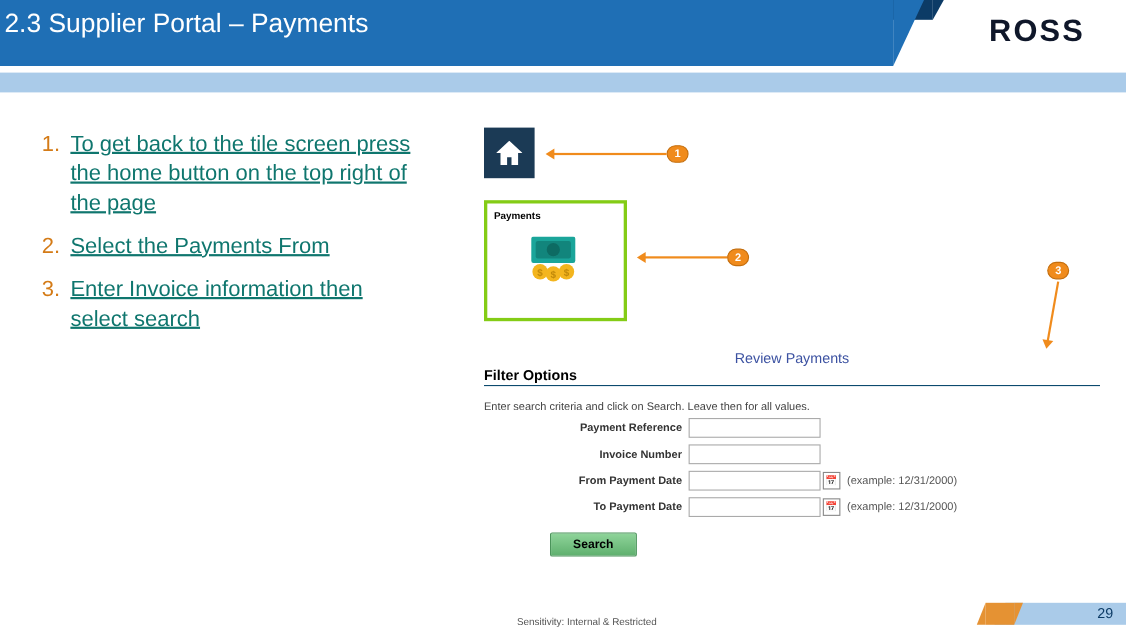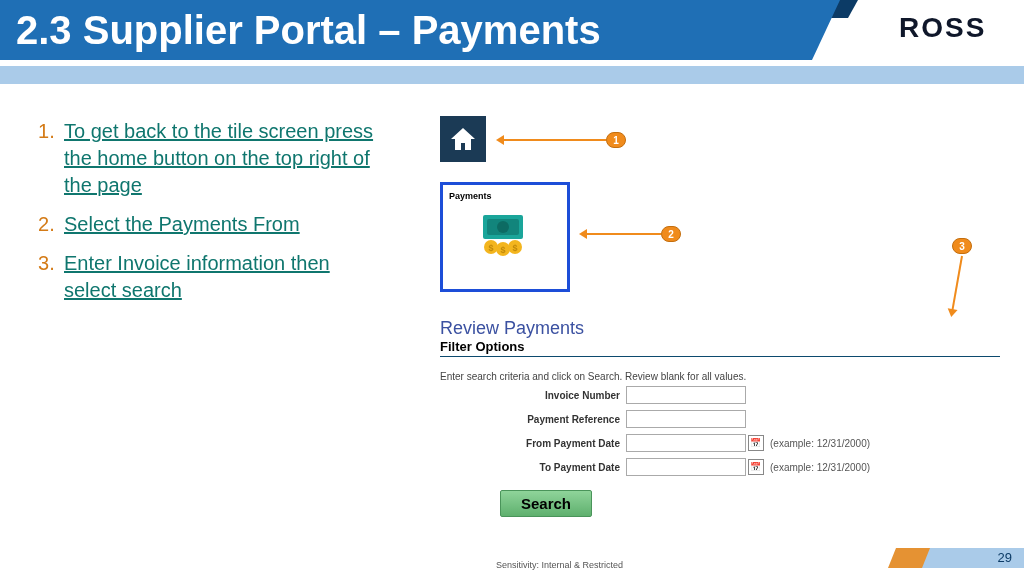--- a/index.html
+++ b/index.html
@@ -42,24 +42,24 @@
   }
   .title-band .dark-tab::after{
     content:"";
     position:absolute;
     right:-10px;top:0;
     border-top:18px solid #0c3b66;
     border-right:10px solid transparent;
   }
   .title-band h1 {
     position: absolute;
-    left: 16px; top: 8px;
+    left: 4px; top: 8px;
     color: #fff;
-    font-weight: 700;
-    font-size: 40px;
+    font-weight: 400;
+    font-size: 24px;
   }
 
   
   .ross-logo {
     position: absolute;
     right: 18px; top: 12px;
     text-align: center;
     color: #1f6fb5;
   }
   .ross-logo .ross {
@@ -126,21 +126,21 @@
     display: flex;
     align-items: center;
     justify-content: center;
     margin-bottom: 20px;
   }
   .home-btn svg { fill:#fff; }
 
   
   .pay-tile {
     width: 130px; height: 110px;
-    border: 3px solid #1d4ed8;
+    border: 3px solid #84cc16;
     background:#fff;
     padding: 6px;
     margin-bottom: 26px;
   }
   .pay-tile .tile-title {
     font-size: 9px;
     font-weight: 700;
     color:#000;
     margin-bottom: 14px;
   }
@@ -150,22 +150,23 @@
   }
 
   
   .review-panel {
     font-size: 11px;
     color:#333;
     width: 560px;
   }
   .review-panel .rp-head {
     color:#3b51a1;
-    font-size: 18px;
+    font-size: 13px;
     font-weight: 500;
+    text-align: center;
   }
   .review-panel .rp-sub {
     font-weight: 700;
     color:#000;
     font-size: 13px;
     border-bottom: 1px solid #0c4a6e;
     padding-bottom: 2px;
     margin-bottom: 14px;
   }
   .review-panel .hint {
@@ -207,21 +208,21 @@
     font-size:9px;
   }
   .form-row .ex { margin-left:6px; color:#555; font-size:10px; }
   .search-btn {
     margin-top: 8px;
     margin-left: 60px;
     background: linear-gradient(#8fd49a,#5fb06e);
     border: 1px solid #4a945a;
     border-radius: 2px;
     padding: 4px 20px;
-    font-size: 15px;
+    font-size: 11px;
     font-weight: 700;
     color:#000;
   }
 
   
   .callout {
     position: absolute;
     display: flex;
     align-items: center;
   }
@@ -275,21 +276,20 @@
     border-right:5px solid transparent;
     border-top:8px solid #f08b1c;
   }
 
   
   .sens {
     position: absolute;
     left: 470px; bottom: 6px;
     font-size: 9px;
     color:#555;
-    margin-left:26px;
   }
   .pagenum-wrap{
     position:absolute;
     right:0; bottom:8px;
     width: 110px; height: 20px;
   }
   .pagenum-wrap .bg{
     position:absolute; right:0; top:0;
     width:100%; height:100%;
     background:#aacbe9;
@@ -363,28 +363,28 @@
         <text x="14" y="36" font-size="9" text-anchor="middle" fill="#c28a0a" font-weight="bold">$</text>
         <text x="26" y="38" font-size="9" text-anchor="middle" fill="#c28a0a" font-weight="bold">$</text>
         <text x="38" y="36" font-size="9" text-anchor="middle" fill="#c28a0a" font-weight="bold">$</text>
       </svg>
     </div>
   </div>
 
   <div class="review-panel">
     <div class="rp-head">Review Payments</div>
     <div class="rp-sub">Filter Options</div>
-    <div class="hint">Enter search criteria and click on Search. Review blank for all values.</div>
+    <div class="hint">Enter search criteria and click on Search. Leave then for all values.</div>
 
     <div class="form-row">
-      <label>Invoice Number</label>
+      <label>Payment Reference</label>
       <input type="text" value="" style="">
     </div>
     <div class="form-row">
-      <label>Payment Reference</label>
+      <label>Invoice Number</label>
       <input type="text" value="" style="">
     </div>
     <div class="form-row">
       <label>From Payment Date</label>
       <input type="text" value="" style="">
       <span class="cal">📅</span>
       <span class="ex">(example: 12/31/2000)</span>
     </div>
     <div class="form-row">
       <label>To Payment Date</label>

